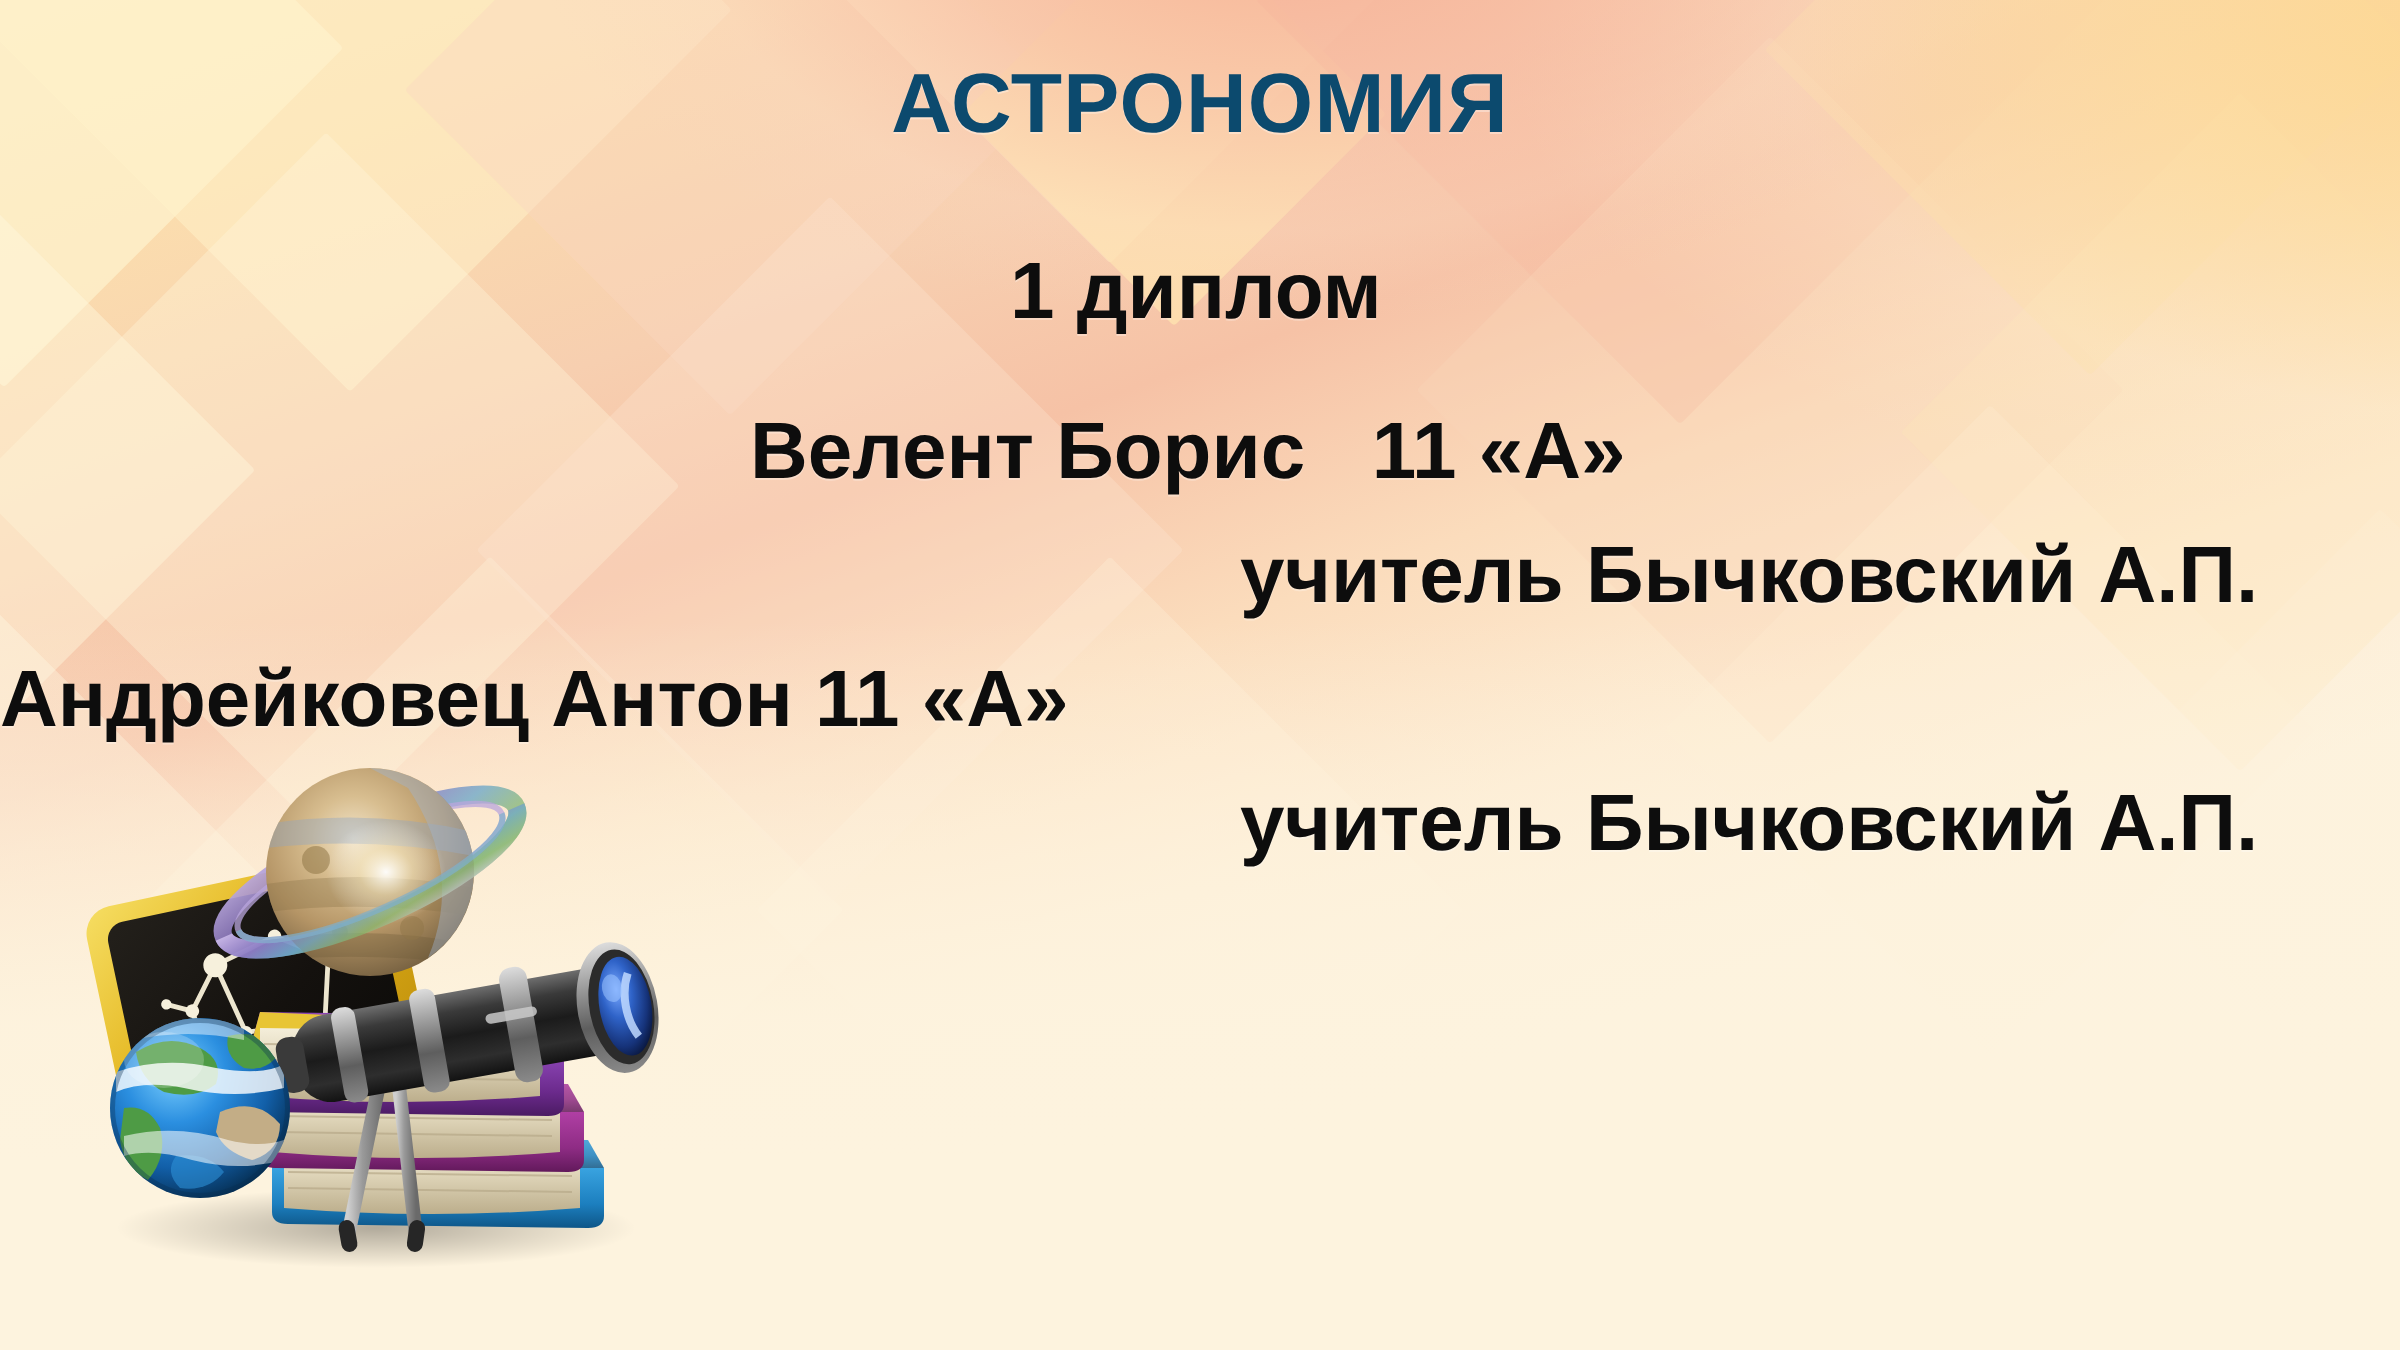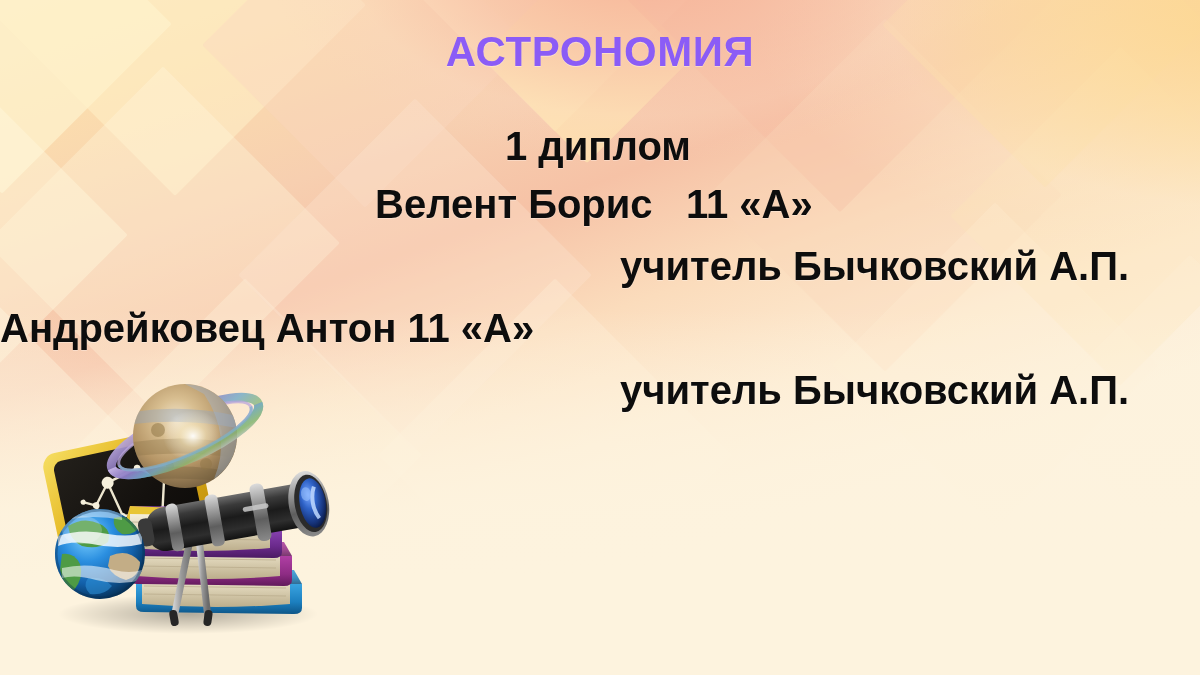--- a/index.html
+++ b/index.html
@@ -80,42 +80,42 @@
   
   .title {
     position: absolute;
     left: 0;
     top: 28px;
     width: 1200px;
     text-align: center;
     font-size: 42px;
     font-weight: 700;
     letter-spacing: 0.6px;
-    color: #8b5cf6;
+    color: #0c4a6e;
     font-family: "Liberation Sans", sans-serif;
     text-shadow: 0 1px 0 rgba(255,255,255,0.35);
   }
 
   .body-block {
     position: absolute;
     left: 0;
     top: 118px;
     width: 1093px;
   }
   .line {
     font-family: "Liberation Sans", sans-serif;
     font-weight: 700;
     font-size: 40px;
     line-height: 56px;
     color: #0d0d0d;
     white-space: pre;
     text-shadow: 0 1px 0 rgba(255,255,255,0.30);
   }
   .l-diplom  { padding-left: 505px; }
-  .l-velent  { padding-left: 375px; margin-top: 2px; }
+  .l-velent  { padding-left: 375px; margin-top: 24px; }
   .l-teach1  { padding-left: 620px; margin-top: 6px; }
   .l-andrey  { margin-top: 6px; }
   .l-teach2  { padding-left: 620px; margin-top: 6px; }
 
   
   .illustration {
     position: absolute;
     left: 18px;
     top: 378px;
     width: 340px;

